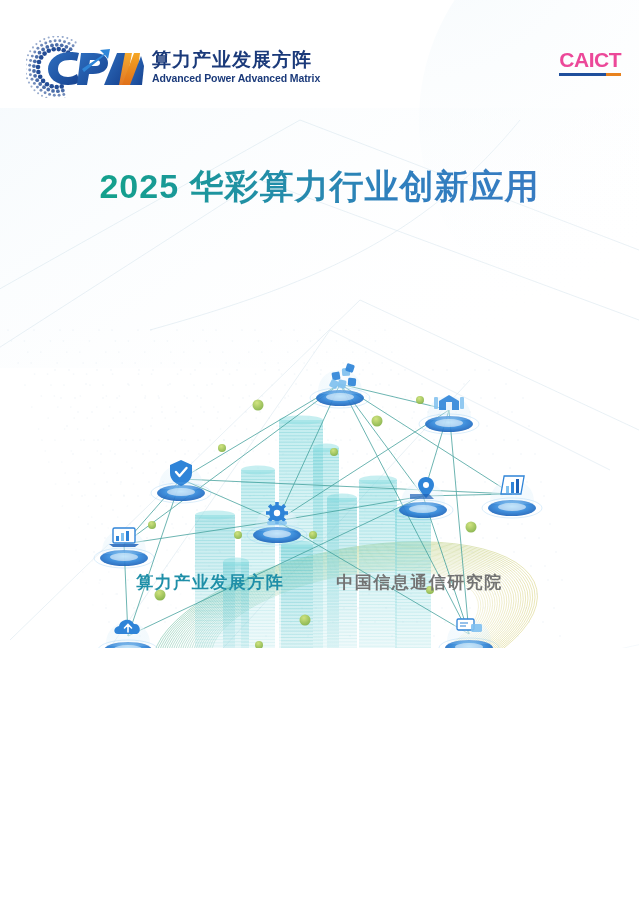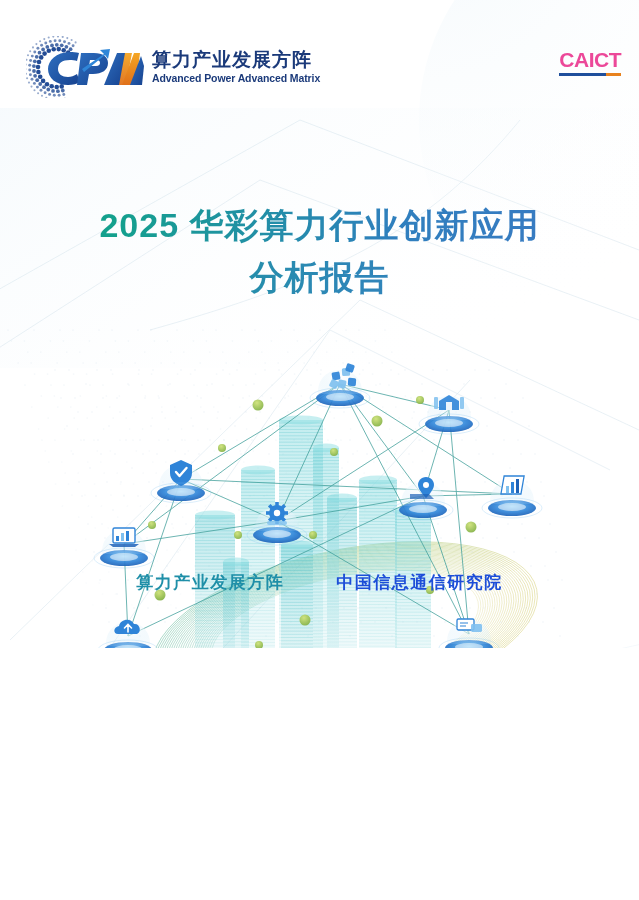--- a/index.html
+++ b/index.html
@@ -83,21 +83,20 @@
     color: #16306b;
     letter-spacing: 1px;
     white-space: nowrap;
   }
   
   .title-block {
     position: absolute;
     top: 160px;
     left: 0; right: 0;
     text-align: center;
-    margin-top: 39px;
   }
   .title-line {
     font-size: 34px;
     font-weight: bold;
     line-height: 52px;
     letter-spacing: 1px;
     background: linear-gradient(90deg, #0fa28c 0%, #14a08d 18%, #2f7fbe 62%, #3d79c4 100%);
     -webkit-background-clip: text;
     background-clip: text;
     color: transparent;
@@ -129,21 +128,21 @@
     gap: 52px;
     z-index: 5;
   }
   .footer-item {
     font-size: 17px;
     font-weight: bold;
     letter-spacing: 1.5px;
     white-space: nowrap;
   }
   .footer-left { color: #1f8fa8; }
-  .footer-right { color: #1d4ed8; }
+  .footer-right { color: #737373; }
 </style>
 </head>
 <body>
 
 <div id="cover">
 
   <svg class="bg-layer" width="639" height="900" viewBox="0 0 639 900" xmlns="http://www.w3.org/2000/svg">
     <defs>
       <linearGradient id="gTopFade" x1="0" y1="0" x2="1" y2="0.6">
         <stop offset="0%" stop-color="#eef6fb" stop-opacity="0.9"></stop>
@@ -846,21 +845,20 @@
         <span class="caict-underline">
           <i style="flex:3;background:#1f4f9c"></i>
             <i style="flex:1;background:#e8821e"></i>
         </span>
       </span>
     </div>
   </div>
 
   <div class="title-block">
     <div class="title-line line1">2025 华彩算力行业创新应用</div>
-    <div class="title-line line2">分析报告</div>
   </div>
 
   <svg class="illustration" viewBox="0 0 560 430" xmlns="http://www.w3.org/2000/svg">
     <defs>
       <linearGradient id="bldg" x1="0" y1="0" x2="0" y2="1">
         <stop offset="0%" stop-color="#7fd8dd" stop-opacity="0.85"></stop>
         <stop offset="100%" stop-color="#bfeaec" stop-opacity="0.25"></stop>
       </linearGradient>
       <linearGradient id="bldg2" x1="0" y1="0" x2="0" y2="1">
         <stop offset="0%" stop-color="#64cad2" stop-opacity="0.8"></stop>

